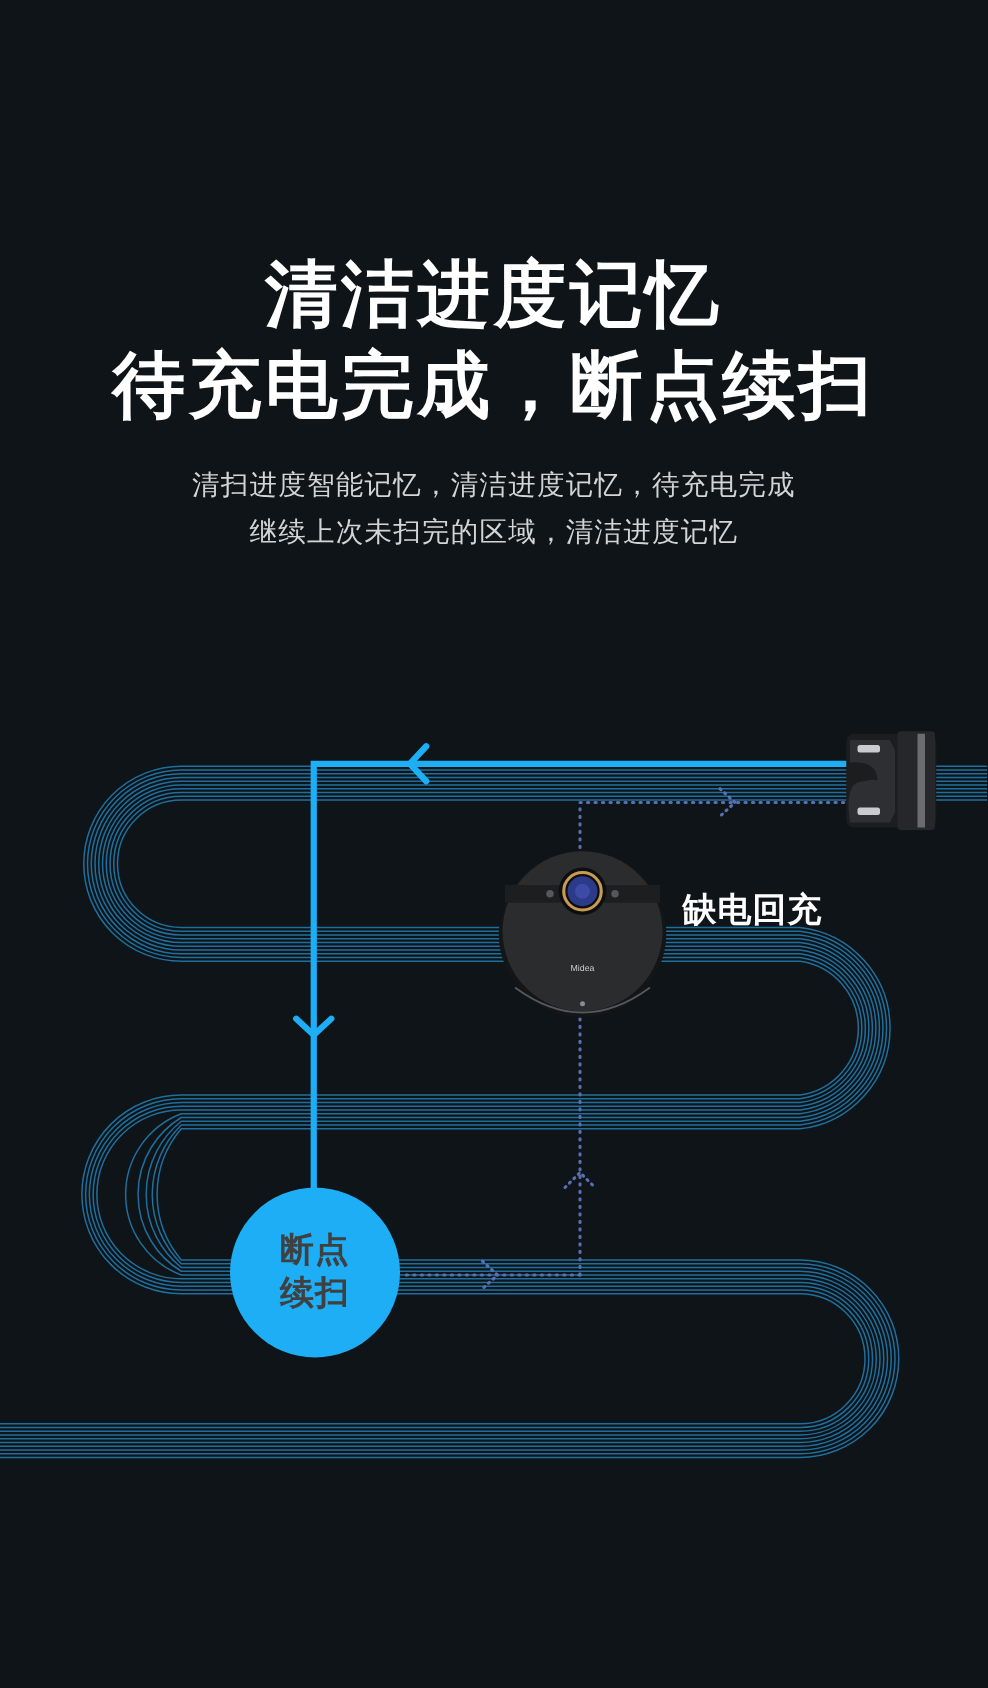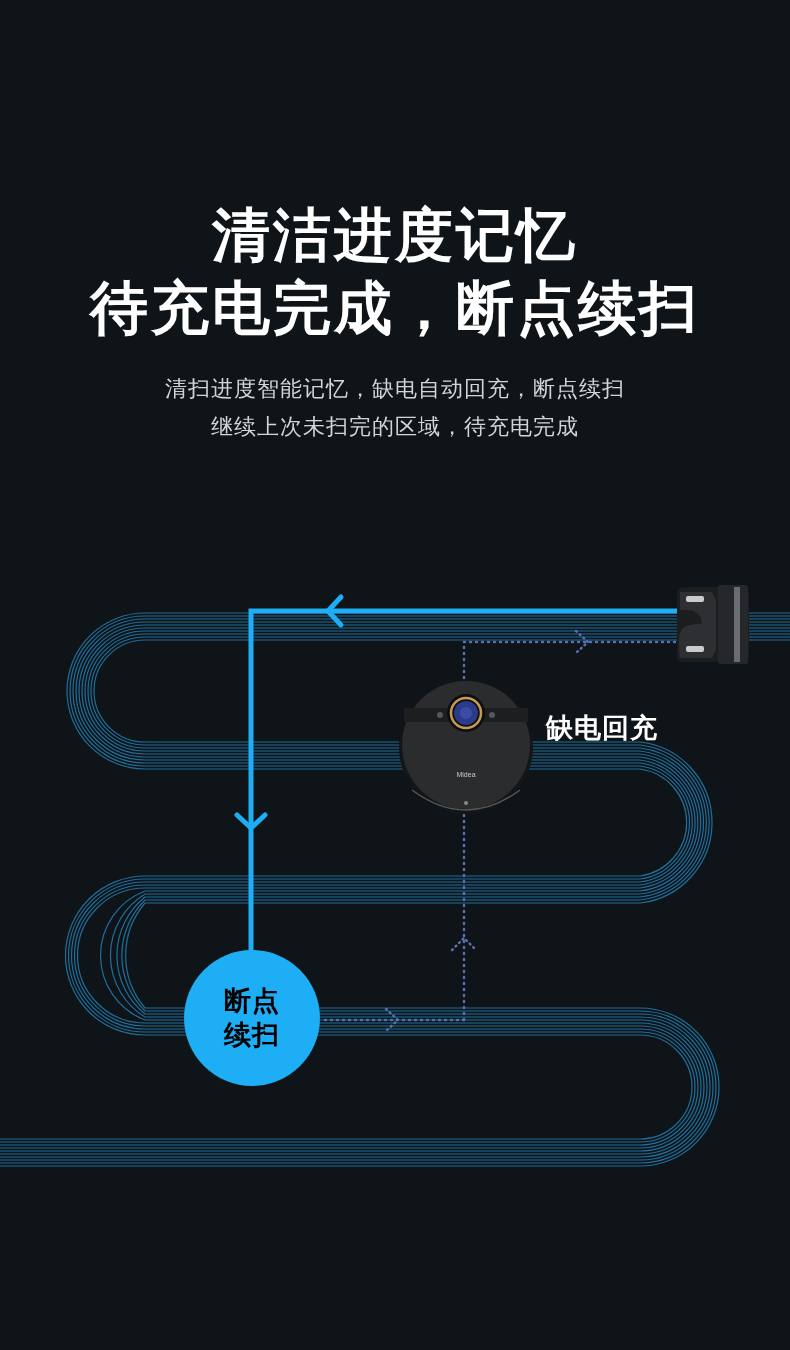--- a/index.html
+++ b/index.html
@@ -27,33 +27,33 @@
   .label-low-battery {
     position: absolute; left: 546px; top: 710px;
     font-size: 27px; font-weight: bold; color: #fff; letter-spacing: 1px;
   }
   .resume-circle {
     position: absolute; left: 184px; top: 950px; width: 136px; height: 136px;
     border-radius: 50%; background: #1eaef5;
     display: flex; flex-direction: column; align-items: center; justify-content: center;
   }
   .resume-circle span {
-    font-size: 27px; font-weight: bold; color: #000000; line-height: 34px; letter-spacing: 1px;
+    font-size: 27px; font-weight: bold; color: #404040; line-height: 34px; letter-spacing: 1px;
   }
 </style>
 </head>
 <body>
 
 <div>
   <div class="title l1">清洁进度记忆</div>
   <div class="title l2">待充电完成，断点续扫</div>
 </div>
 <div>
-  <div class="sub l1">清扫进度智能记忆，缺电自动回充，断点续扫</div>
-  <div class="sub l2">继续上次未扫完的区域，待充电完成</div>
+  <div class="sub l1">清扫进度智能记忆，清洁进度记忆，待充电完成</div>
+  <div class="sub l2">继续上次未扫完的区域，清洁进度记忆</div>
 </div>
 
 <svg class="diagram" width="790" height="1350" viewBox="0 0 790 1350">
   <defs>
 
     <g id="serp">
       <path d="M 790 626 L 145 626 A 130 130 0 0 0 145 756 L 630 756 A 67 67 0 0 1 630 889 L 145 889 A 67 67 0 0 0 145 1022 L 630 1022 A 65 65 0 0 1 630 1152 L 0 1152" fill="none"></path>
     </g>
   </defs>
 

